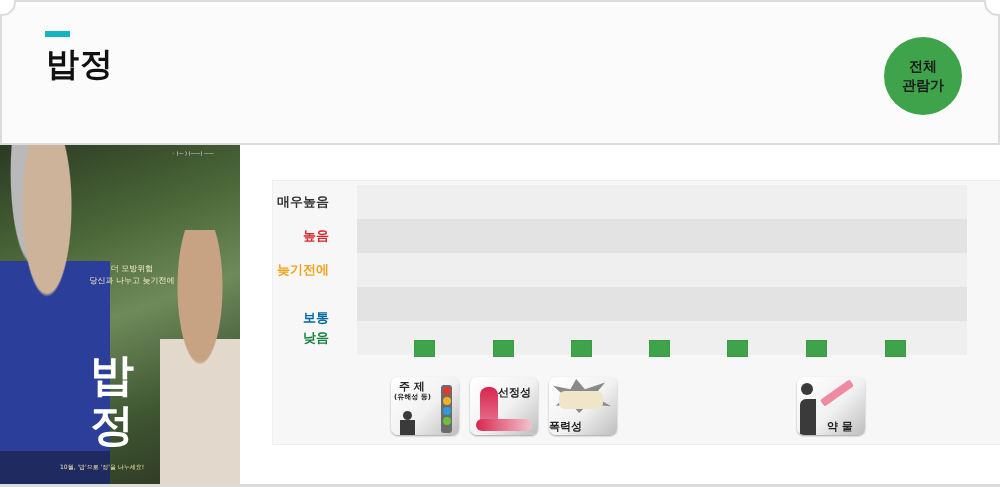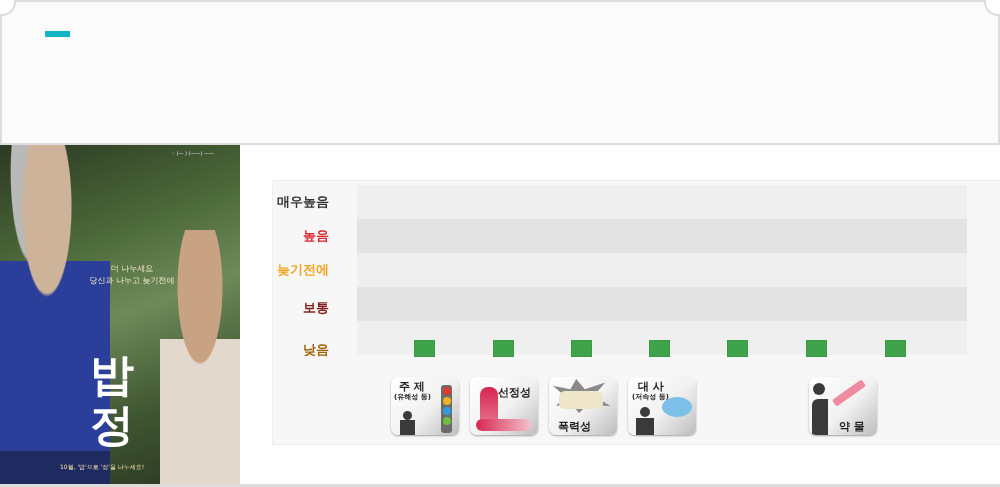--- a/index.html
+++ b/index.html
@@ -67,44 +67,49 @@
 </style>
 </head>
 <body>
 
 <div class="page">
 
   <div class="header-card">
     <div class="corner tl"></div>
     <div class="corner tr"></div>
     <div class="accent-bar"></div>
+    <div class="title">밥정</div>
+    <div class="rating-badge">
+      <span>전체</span>
+      <span>관람가</span>
+    </div>
   </div>
 
   <div class="poster">
     <div class="man"></div>
     <div class="woman"></div>
     <div class="logos">◦ (— ) (——) ——</div>
     <div class="tagline">
-      <div>더 나누세요</div>
+      <div>더 모방위험</div>
       <div>당신과 나누고 늦기전에</div>
     </div>
     <div class="big-title">
       <div>밥</div>
       <div>정</div>
     </div>
     <div class="release">10월, '밥'으로 '정'을 나누세요!</div>
   </div>
 
   <div class="chart-panel">
     <div class="y-labels">
       <div class="y-label" style="top:4px;color:#333333">매우높음</div>
       <div class="y-label" style="top:38px;color:#d9272e">높음</div>
       <div class="y-label" style="top:72px;color:#f2a31c">늦기전에</div>
-      <div class="y-label" style="top:110px;color:#7f1d1d">보통</div>
-      <div class="y-label" style="top:152px;color:#a16207">낮음</div>
+      <div class="y-label" style="top:120px;color:#0369a1">보통</div>
+      <div class="y-label" style="top:140px;color:#15803d">낮음</div>
     </div>
 
     <div class="grid">
       <div class="grid-row light" style="top:0"></div>
       <div class="grid-row dark" style="top:34px"></div>
       <div class="grid-row light" style="top:68px"></div>
       <div class="grid-row dark" style="top:102px"></div>
       <div class="grid-row light" style="top:136px"></div>
 
       <div class="marker" style="left:57px;top:155px"></div>
@@ -133,33 +138,26 @@
           <div style="margin:2px auto;width:8px;height:8px;border-radius:50%;background:#e03a2e"></div>
           <div style="margin:2px auto;width:8px;height:8px;border-radius:50%;background:#f0b21e"></div>
           <div style="margin:2px auto;width:8px;height:8px;border-radius:50%;background:#2e9be0"></div>
           <div style="margin:2px auto;width:8px;height:8px;border-radius:50%;background:#6fbf3c"></div>
         </div>
       </div>
 
       <div class="icon-tile" style="left:158px">
         <div style="position:absolute;left:4px;top:2px;width:58px;height:34px;background:#8a8a8a;clip-path:polygon(0 20%,30% 30%,40% 0,55% 30%,90% 10%,70% 50%,100% 80%,60% 75%,45% 100%,30% 70%,5% 80%,20% 50%)"></div>
         <div style="position:absolute;left:10px;top:14px;width:44px;height:18px;background:#efe6c9;border-radius:6px"></div>
-        <span class="icon-text" style="left:9px;top:42px">폭력성</span>
-      </div>
-
-      <div class="icon-tile" style="left:237px">
-        <span class="icon-text" style="left:10px;top:2px">대 사</span>
-        <span class="icon-sub" style="left:4px;top:15px">(저속성 등)</span>
-        <div style="position:absolute;left:34px;top:20px;width:30px;height:20px;background:#7cc0ea;border-radius:50%"></div>
-        <div class="head" style="left:12px;top:30px;width:10px;height:10px"></div>
-        <div class="fig" style="left:8px;top:41px;width:18px;height:17px"></div>
+        <span class="icon-text" style="left:0;top:42px">폭력성</span>
       </div>
 
 
-      <div class="icon-tile" style="left:418px">
+
+      <div class="icon-tile" style="left:406px">
         <div class="head" style="left:4px;top:6px;width:12px;height:12px"></div>
         <div class="fig" style="left:3px;top:22px;width:16px;height:36px;border-radius:6px 0 0 0"></div>
         <div style="position:absolute;left:22px;top:12px;width:36px;height:8px;background:#f08aa0;transform:rotate(-35deg);border-radius:2px"></div>
         <span class="icon-text" style="left:30px;top:42px">약 물</span>
       </div>
 
     </div>
   </div>
 
   <div class="bottom-border"></div>

